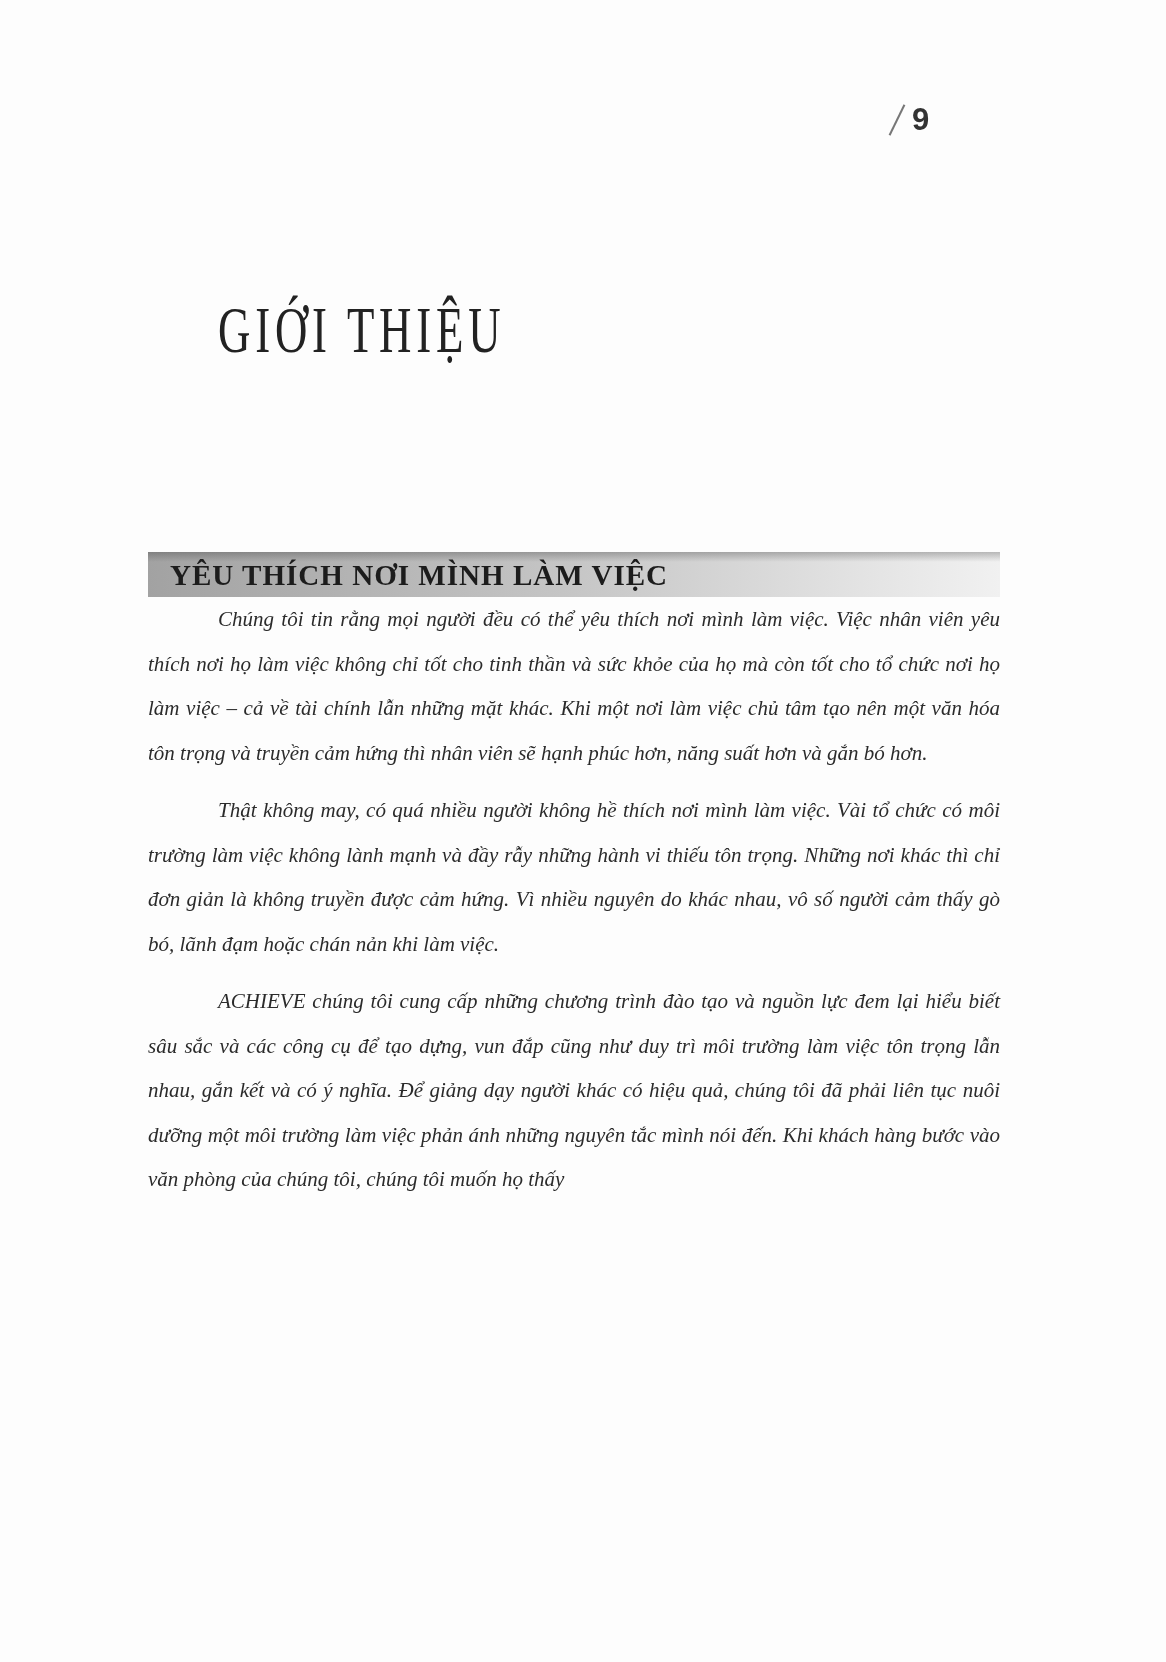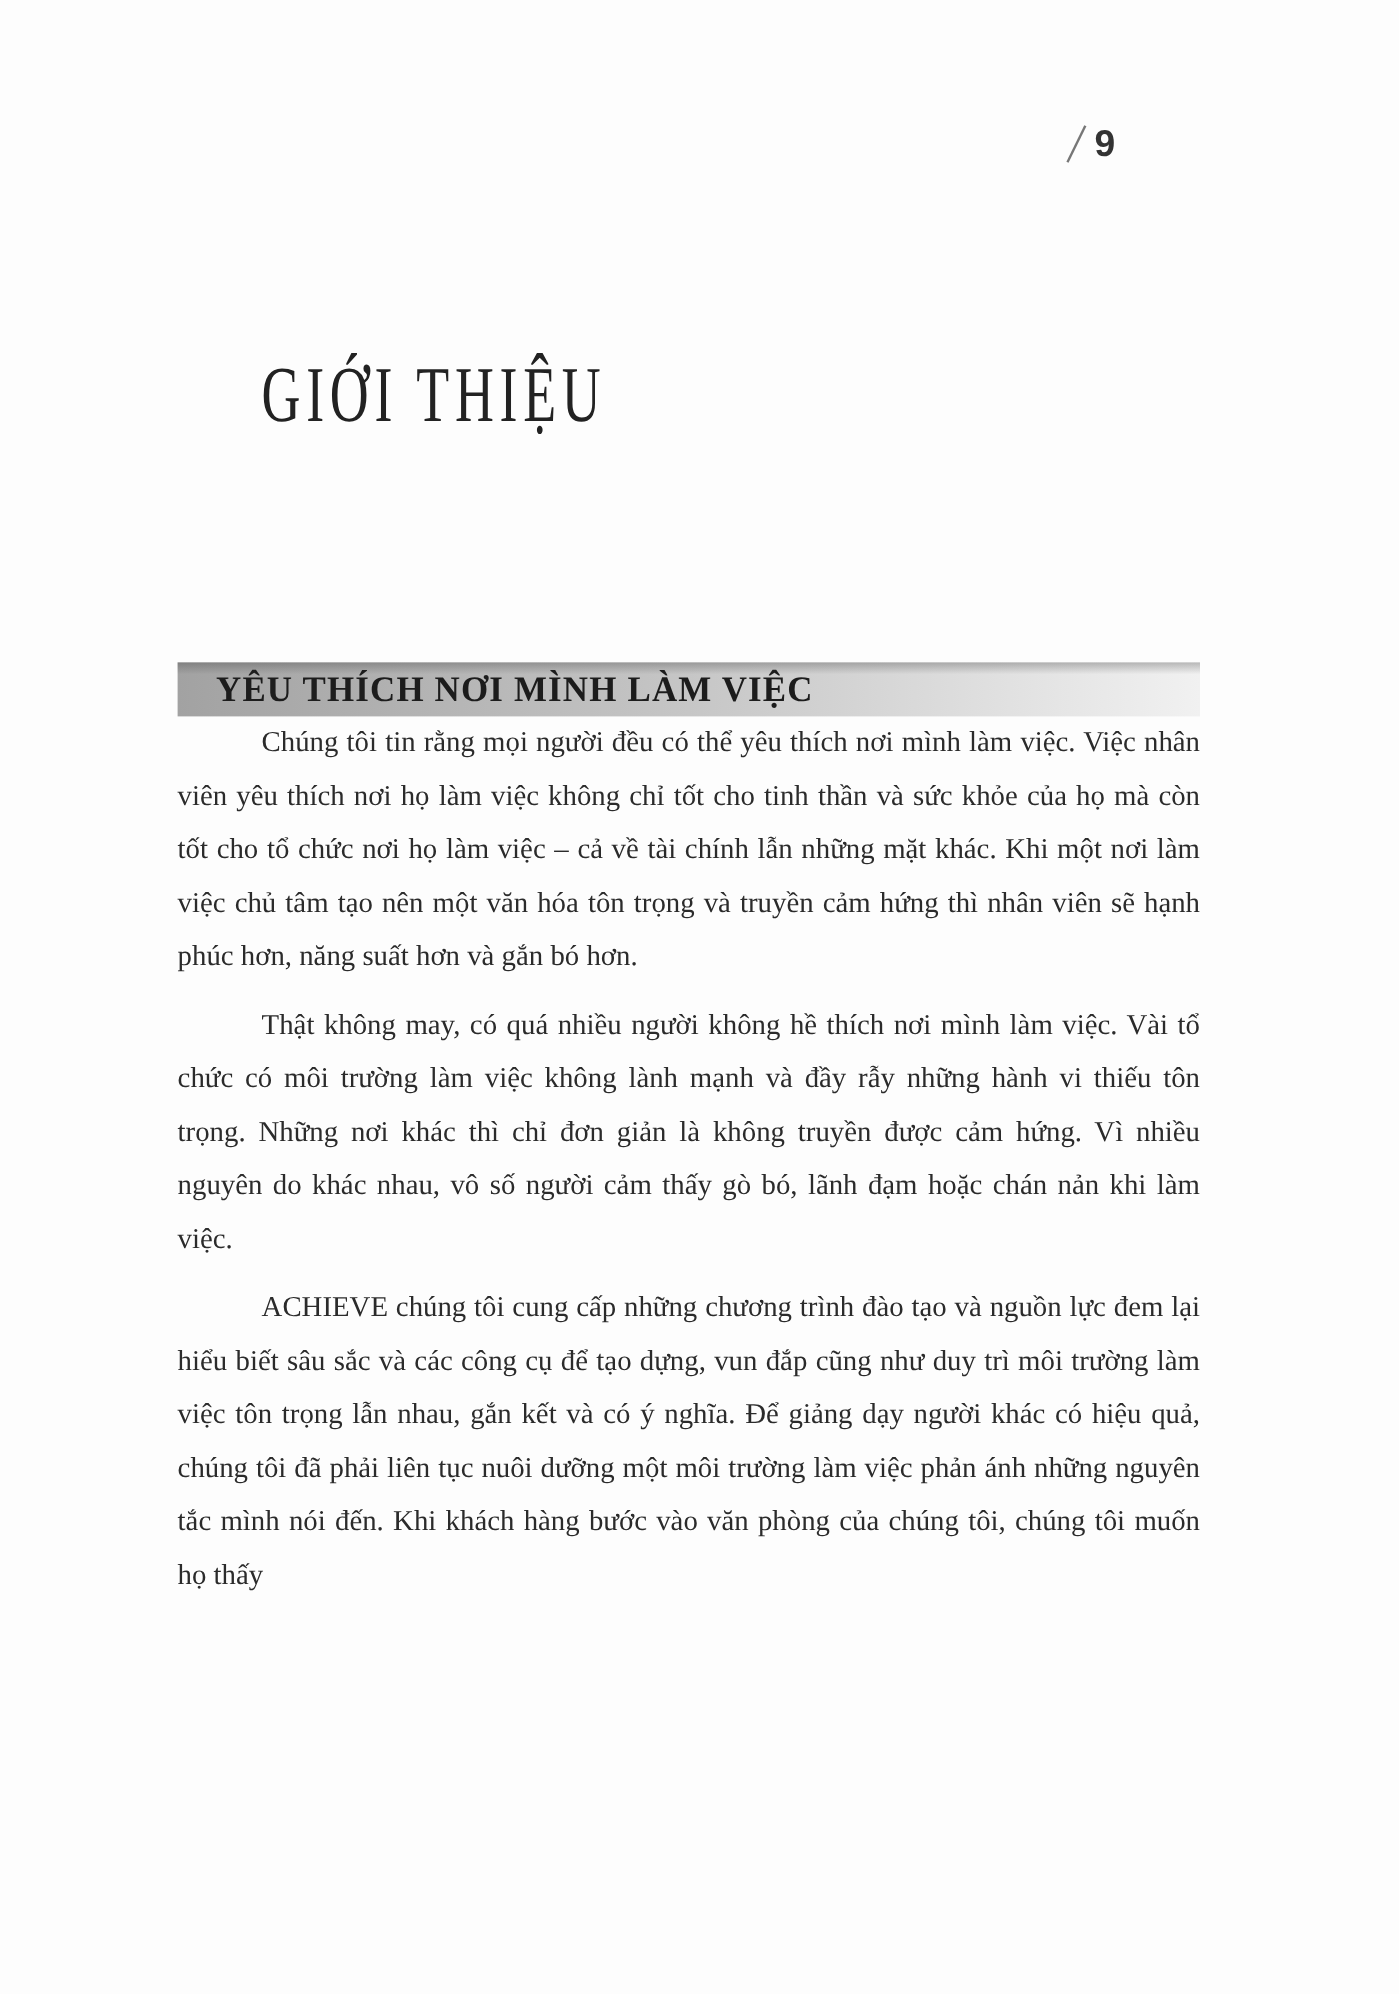--- a/index.html
+++ b/index.html
@@ -51,21 +51,21 @@
     transform:scaleX(0.68);
     transform-origin:left center;
     white-space:nowrap;
   }
 
   
   .section-bar{
     position:absolute;left:148px;top:552px;
     width:852px;height:45px;
     box-sizing:border-box;
-    padding-left:32px;
+    padding-left:22px;
     display:flex;align-items:center;
     background:
       linear-gradient(180deg, rgba(50,50,50,0.30) 0%, rgba(50,50,50,0) 22%),
       linear-gradient(90deg, var(--header-bar-start) 0%, var(--header-bar-mid) 50%, var(--header-bar-end) 100%);
   }
   .section-bar-label{
     font-family:"Liberation Serif", serif;
     font-weight:bold;
     font-size:30px;
     letter-spacing:1px;
@@ -73,23 +73,24 @@
     transform:scaleX(0.97);
     transform-origin:left center;
     white-space:nowrap;
   }
 
   
   .body-text{
     position:absolute;left:148px;top:597px;
     width:852px;
     color:var(--text);
-    font-size:24px;
+    font-size:21px;
     line-height:44.5px;
     text-align:justify;
+    font-style:italic;
   }
   .body-text p{
     margin:0 0 13px 0;
     text-indent:70px;
   }
 </style>
 </head>
 <body>
 
 <div class="page">

